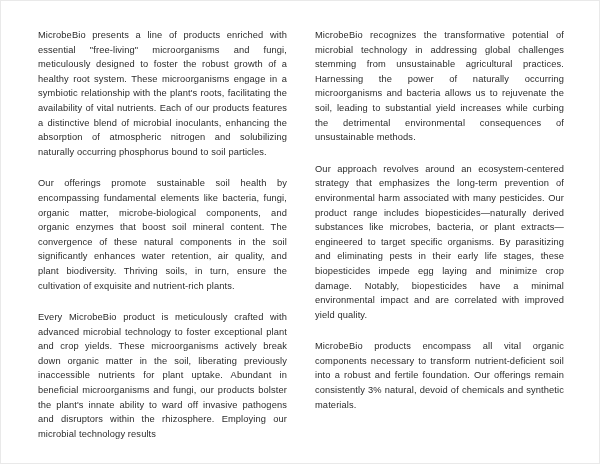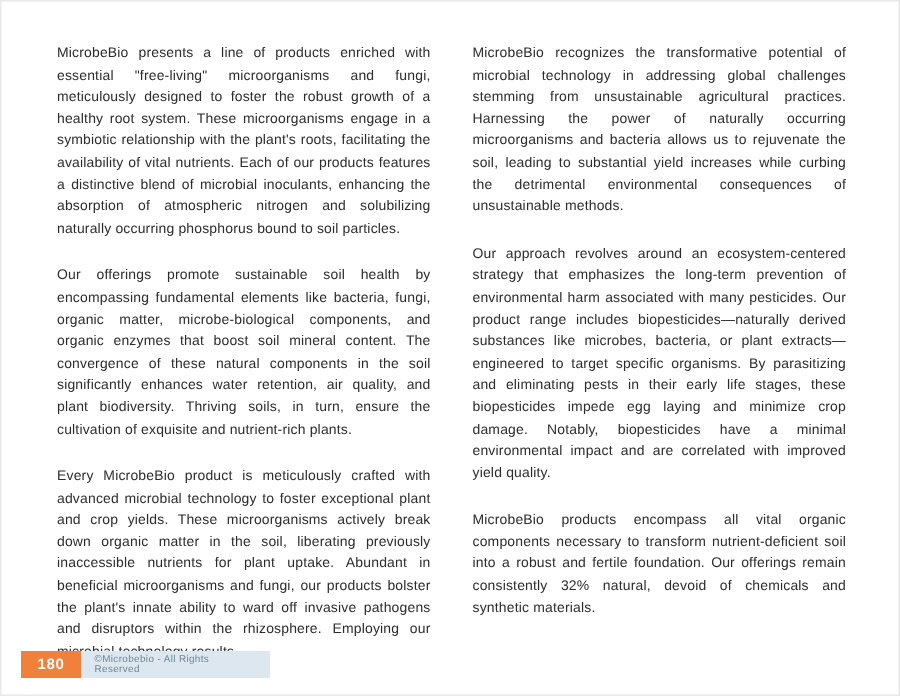--- a/index.html
+++ b/index.html
@@ -110,24 +110,17 @@
 
   <div class="columns">
     <div class="col">
       <p class="para">MicrobeBio presents a line of products enriched with essential "free-living" microorganisms and fungi, meticulously designed to foster the robust growth of a healthy root system. These microorganisms engage in a symbiotic relationship with the plant's roots, facilitating the availability of vital nutrients. Each of our products features a distinctive blend of microbial inoculants, enhancing the absorption of atmospheric nitrogen and solubilizing naturally occurring phosphorus bound to soil particles.</p>
       <p class="para">Our offerings promote sustainable soil health by encompassing fundamental elements like bacteria, fungi, organic matter, microbe-biological components, and organic enzymes that boost soil mineral content. The convergence of these natural components in the soil significantly enhances water retention, air quality, and plant biodiversity. Thriving soils, in turn, ensure the cultivation of exquisite and nutrient-rich plants.</p>
       <p class="para">Every MicrobeBio product is meticulously crafted with advanced microbial technology to foster exceptional plant and crop yields. These microorganisms actively break down organic matter in the soil, liberating previously inaccessible nutrients for plant uptake. Abundant in beneficial microorganisms and fungi, our products bolster the plant's innate ability to ward off invasive pathogens and disruptors within the rhizosphere. Employing our microbial technology results</p>
     </div>
     <div class="col">
       <p class="para">MicrobeBio recognizes the transformative potential of microbial technology in addressing global challenges stemming from unsustainable agricultural practices. Harnessing the power of naturally occurring microorganisms and bacteria allows us to rejuvenate the soil, leading to substantial yield increases while curbing the detrimental environmental consequences of unsustainable methods.</p>
       <p class="para">Our approach revolves around an ecosystem-centered strategy that emphasizes the long-term prevention of environmental harm associated with many pesticides. Our product range includes biopesticides—naturally derived substances like microbes, bacteria, or plant extracts—engineered to target specific organisms. By parasitizing and eliminating pests in their early life stages, these biopesticides impede egg laying and minimize crop damage. Notably, biopesticides have a minimal environmental impact and are correlated with improved yield quality.</p>
-      <p class="para">MicrobeBio products encompass all vital organic components necessary to transform nutrient-deficient soil into a robust and fertile foundation. Our offerings remain consistently 32% natural, devoid of chemicals and synthetic materials.</p>
+      <p class="para">MicrobeBio products encompass all vital organic components necessary to transform nutrient-deficient soil into a robust and fertile foundation. Our offerings remain consistently 3% natural, devoid of chemicals and synthetic materials.</p>
     </div>
   </div>
 
-  <div class="footer">
-    <div class="footer-bar">
-      <div class="page-number-box">180</div>
-      <div class="footer-strip">©Microbebio - All Rights Reserved</div>
-    </div>
-    <div class="footer-rule"></div>
-  </div>
 </div>
 
 </body></html>

